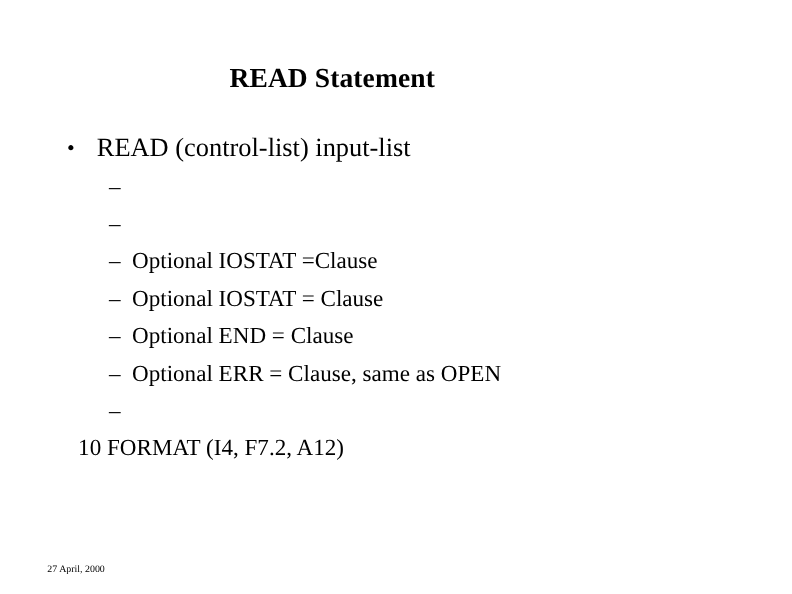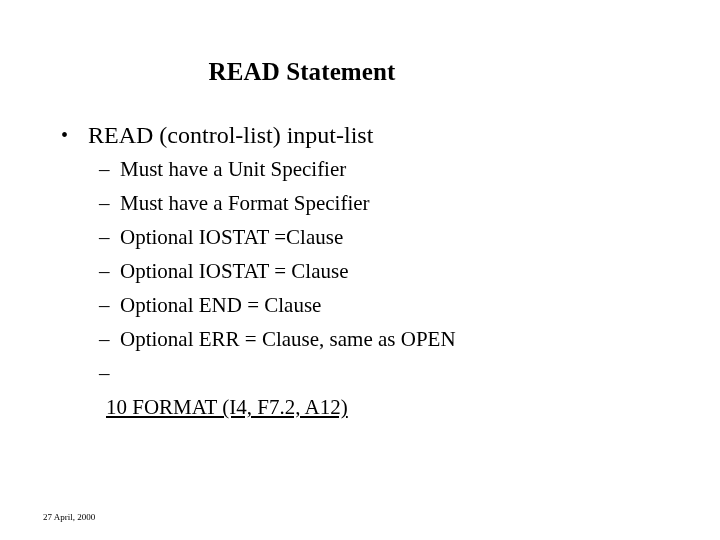--- a/index.html
+++ b/index.html
@@ -80,21 +80,21 @@
 
   
   .example-line {
     position: relative;
     font-size: 21px;
     line-height: 34px;
     height: 34px;
     white-space: nowrap;
   }
   .example-line.indent-1 { padding-left: 97px; }
-  .example-line.indent-2 { padding-left: 106px; text-decoration: underline; }
+  .example-line.indent-2 { padding-left: 71px; }
 
   
   .footer-date {
     position: absolute;
     left: 43px;
     top: 511px;
     font-size: 9px;
     line-height: 12px;
     white-space: nowrap;
   }
@@ -108,26 +108,24 @@
 
   <div class="body-block">
 
     <div class="bullet-l1">
       <span class="marker">•</span>
       <span>READ (control-list) input-list</span>
     </div>
 
     <div class="bullet-l2">
       <span class="marker">–</span>
-      <span>Must have a Unit Specifier</span>
     </div>
 
     <div class="bullet-l2">
       <span class="marker">–</span>
-      <span>Must have a Format Specifier</span>
     </div>
 
     <div class="bullet-l2">
       <span class="marker">–</span>
       <span>Optional IOSTAT =Clause</span>
     </div>
 
     <div class="bullet-l2">
       <span class="marker">–</span>
       <span>Optional IOSTAT = Clause</span>

